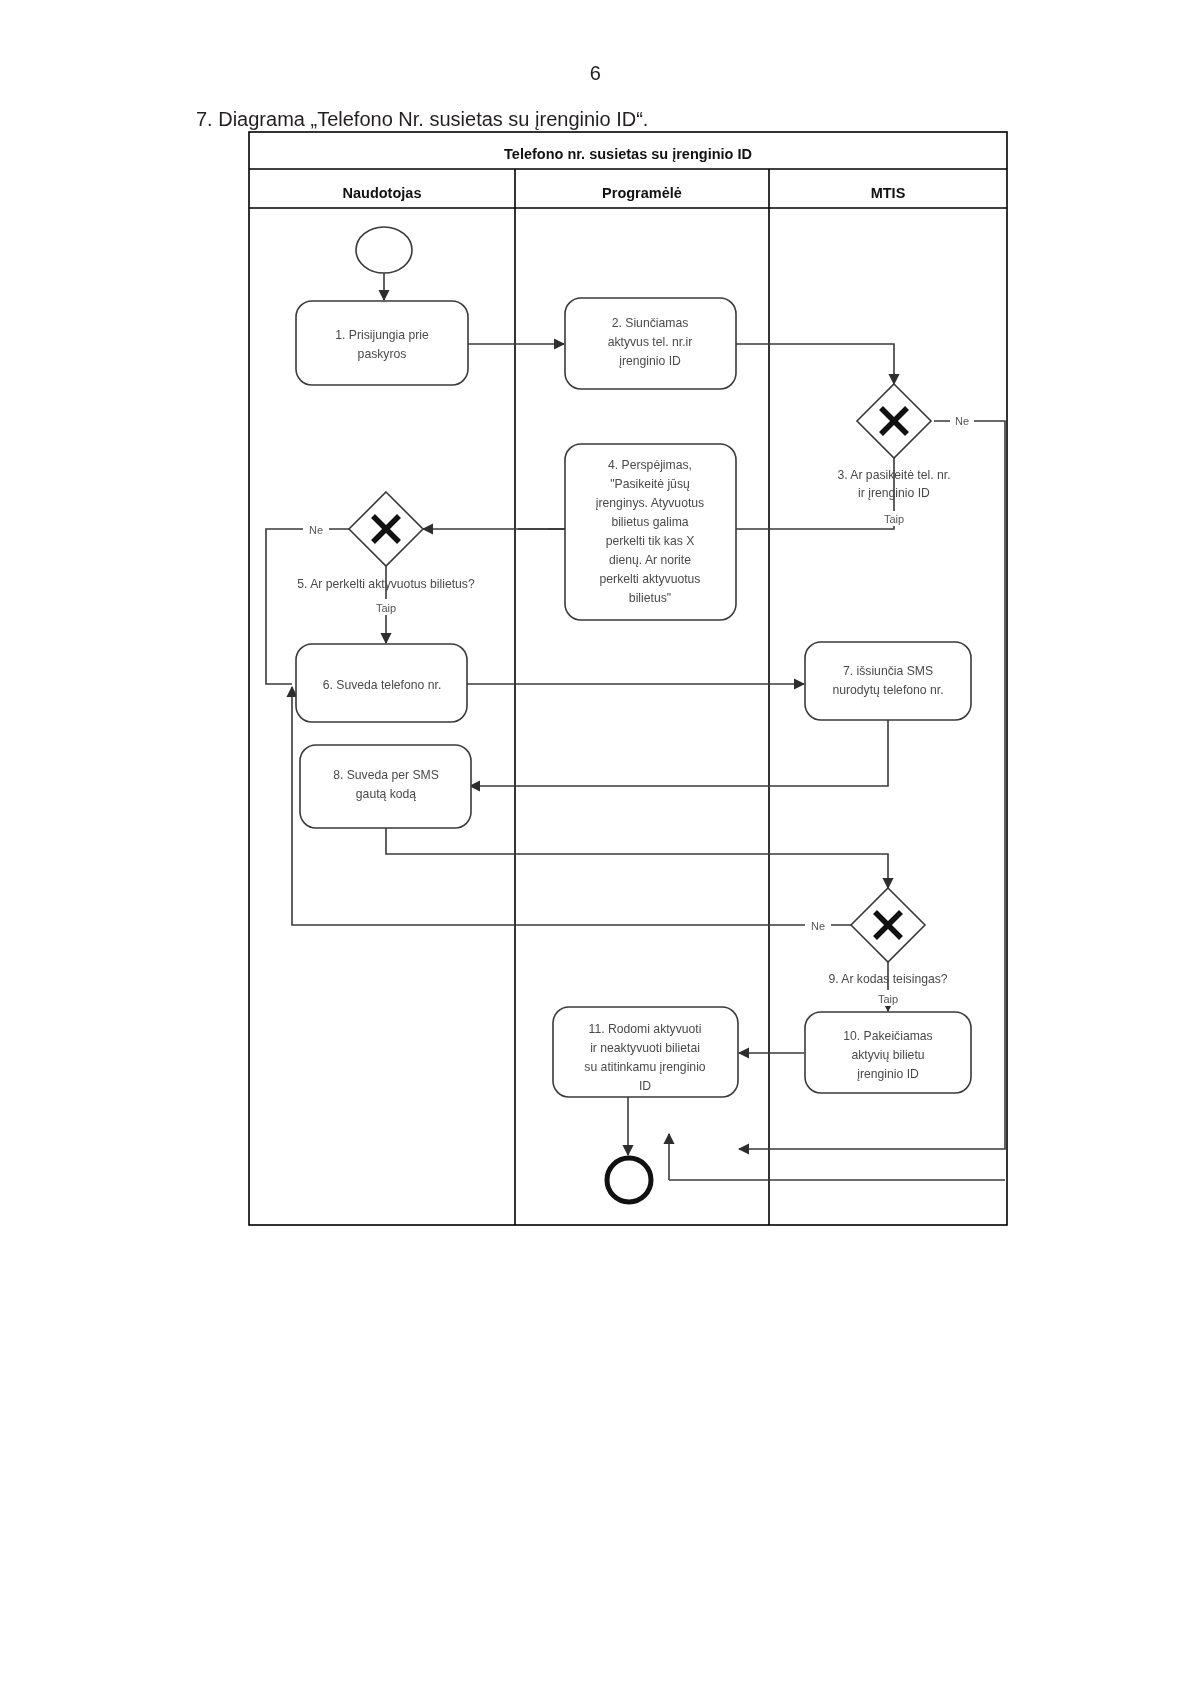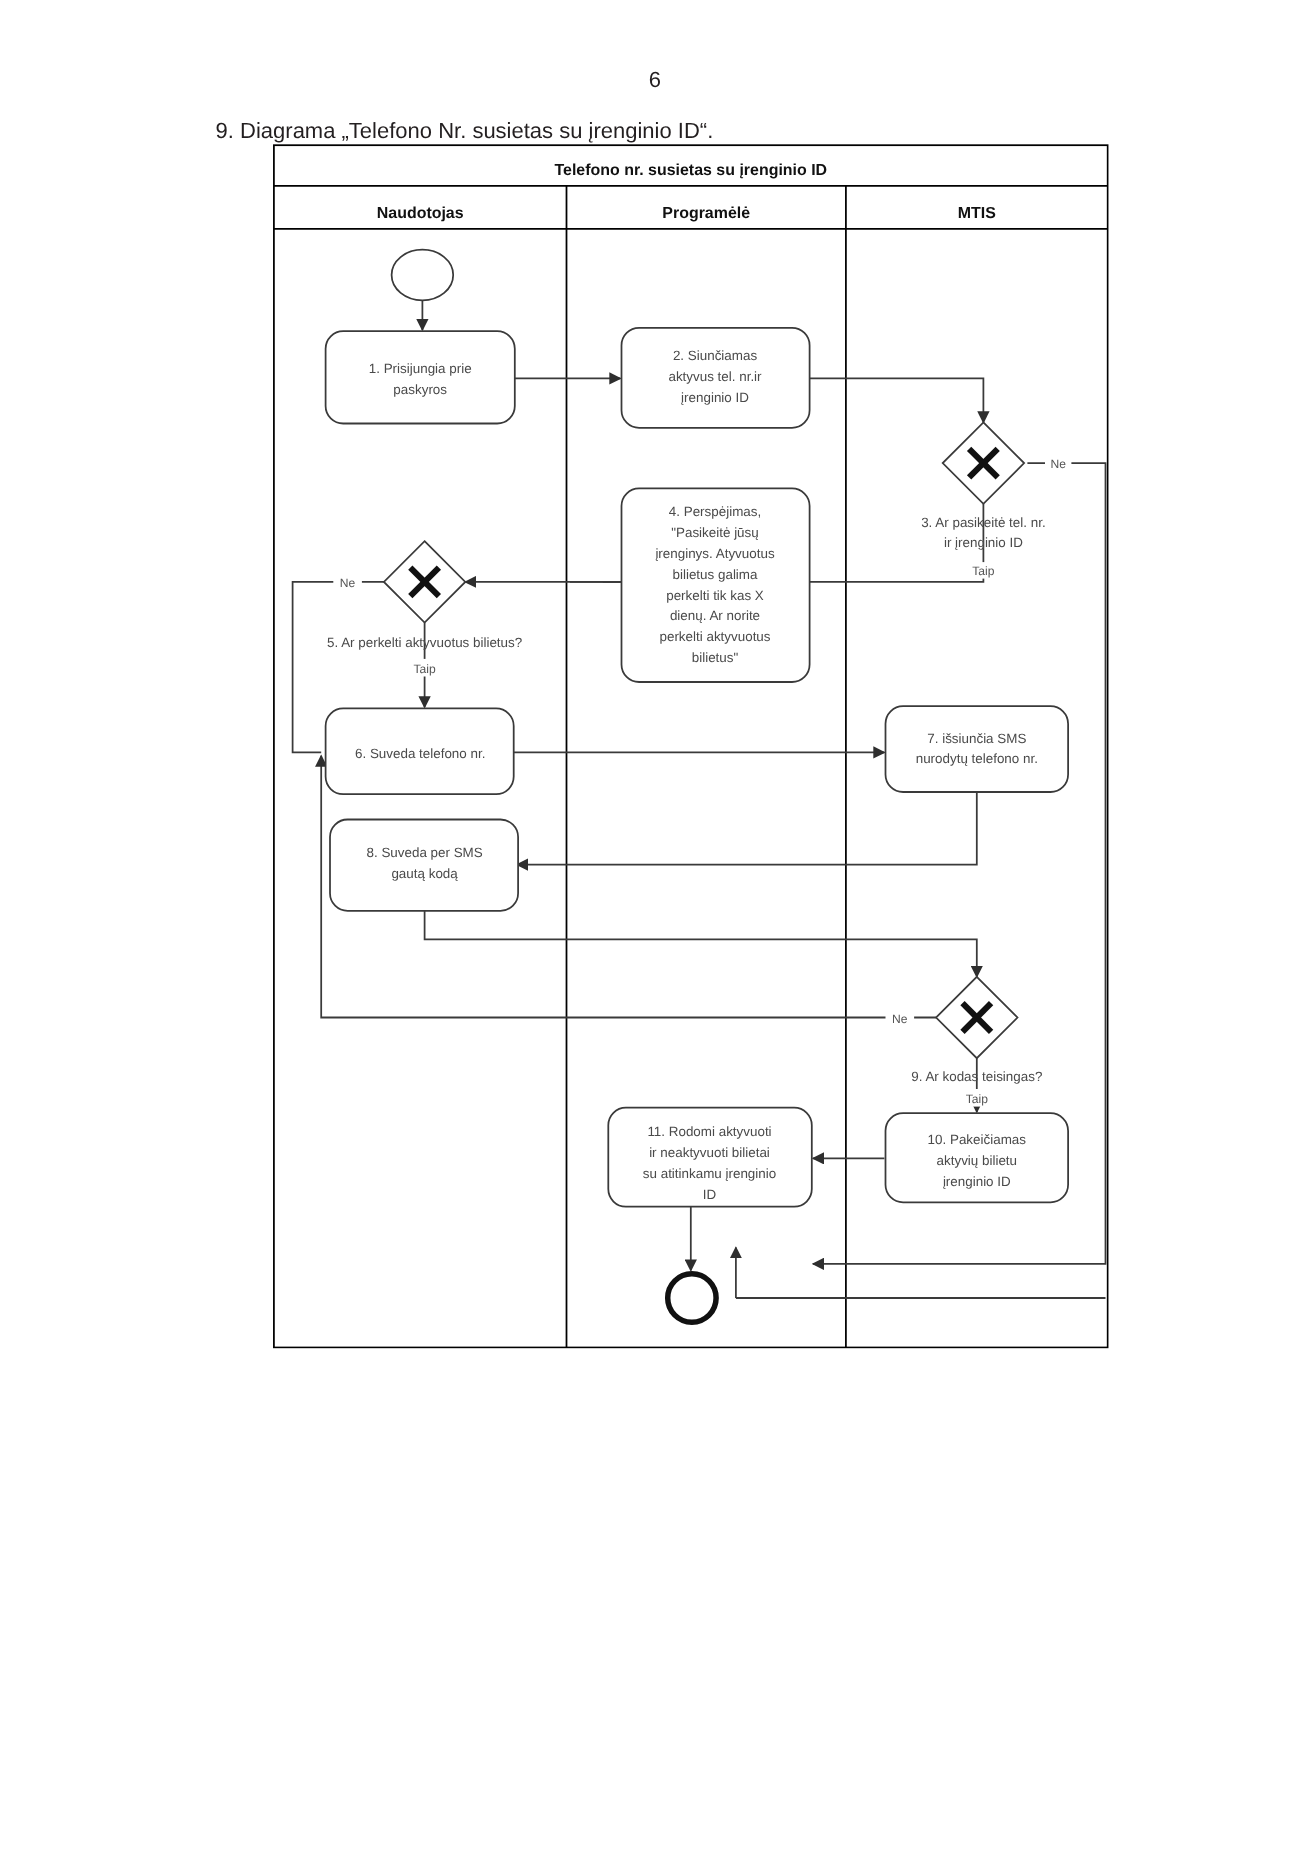--- a/index.html
+++ b/index.html
@@ -18,21 +18,21 @@
   .t-title{font-size:14.5px;font-weight:bold;fill:#111;}
   .t-lane{font-size:14.5px;font-weight:bold;fill:#111;}
   .t-node{font-size:12.2px;fill:#4a4a4a;}
   .t-gw{font-size:12.2px;fill:#4a4a4a;}
   .t-edge{font-size:11px;fill:#555;}
 </style>
 </head>
 <body>
 
 <div class="page-number">6</div>
-<div class="caption">9. Diagrama „Telefono Nr. susietas su įrenginio ID“.</div>
+<div class="caption">7. Diagrama „Telefono Nr. susietas su įrenginio ID“.</div>
 
 <div id="diagram-wrap">
 <svg width="760" height="1095" viewBox="0 0 760 1095" xmlns="http://www.w3.org/2000/svg">
 
   <rect x="1" y="1" width="758" height="1093" class="lane-line"></rect>
 
   <line x1="1" y1="38" x2="759" y2="38" class="lane-line"></line>
 
   <line x1="1" y1="77" x2="759" y2="77" class="lane-line"></line>
 

